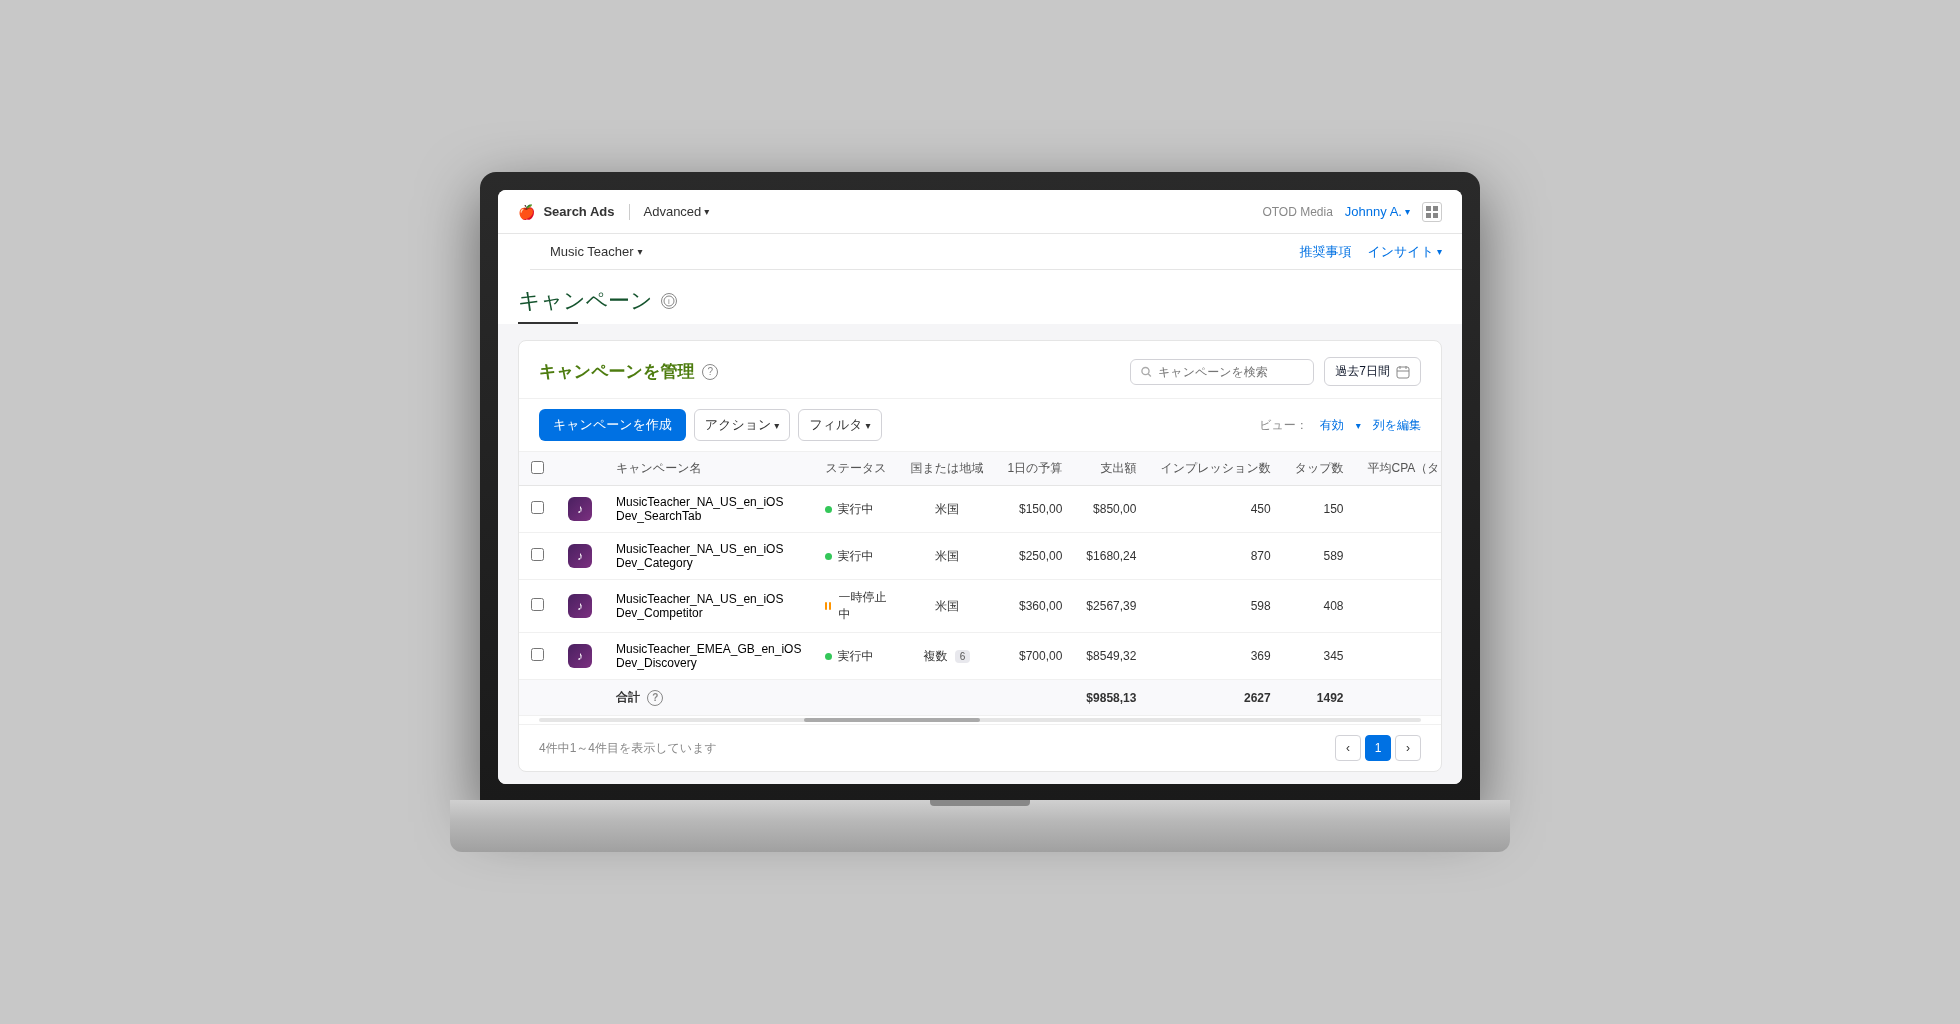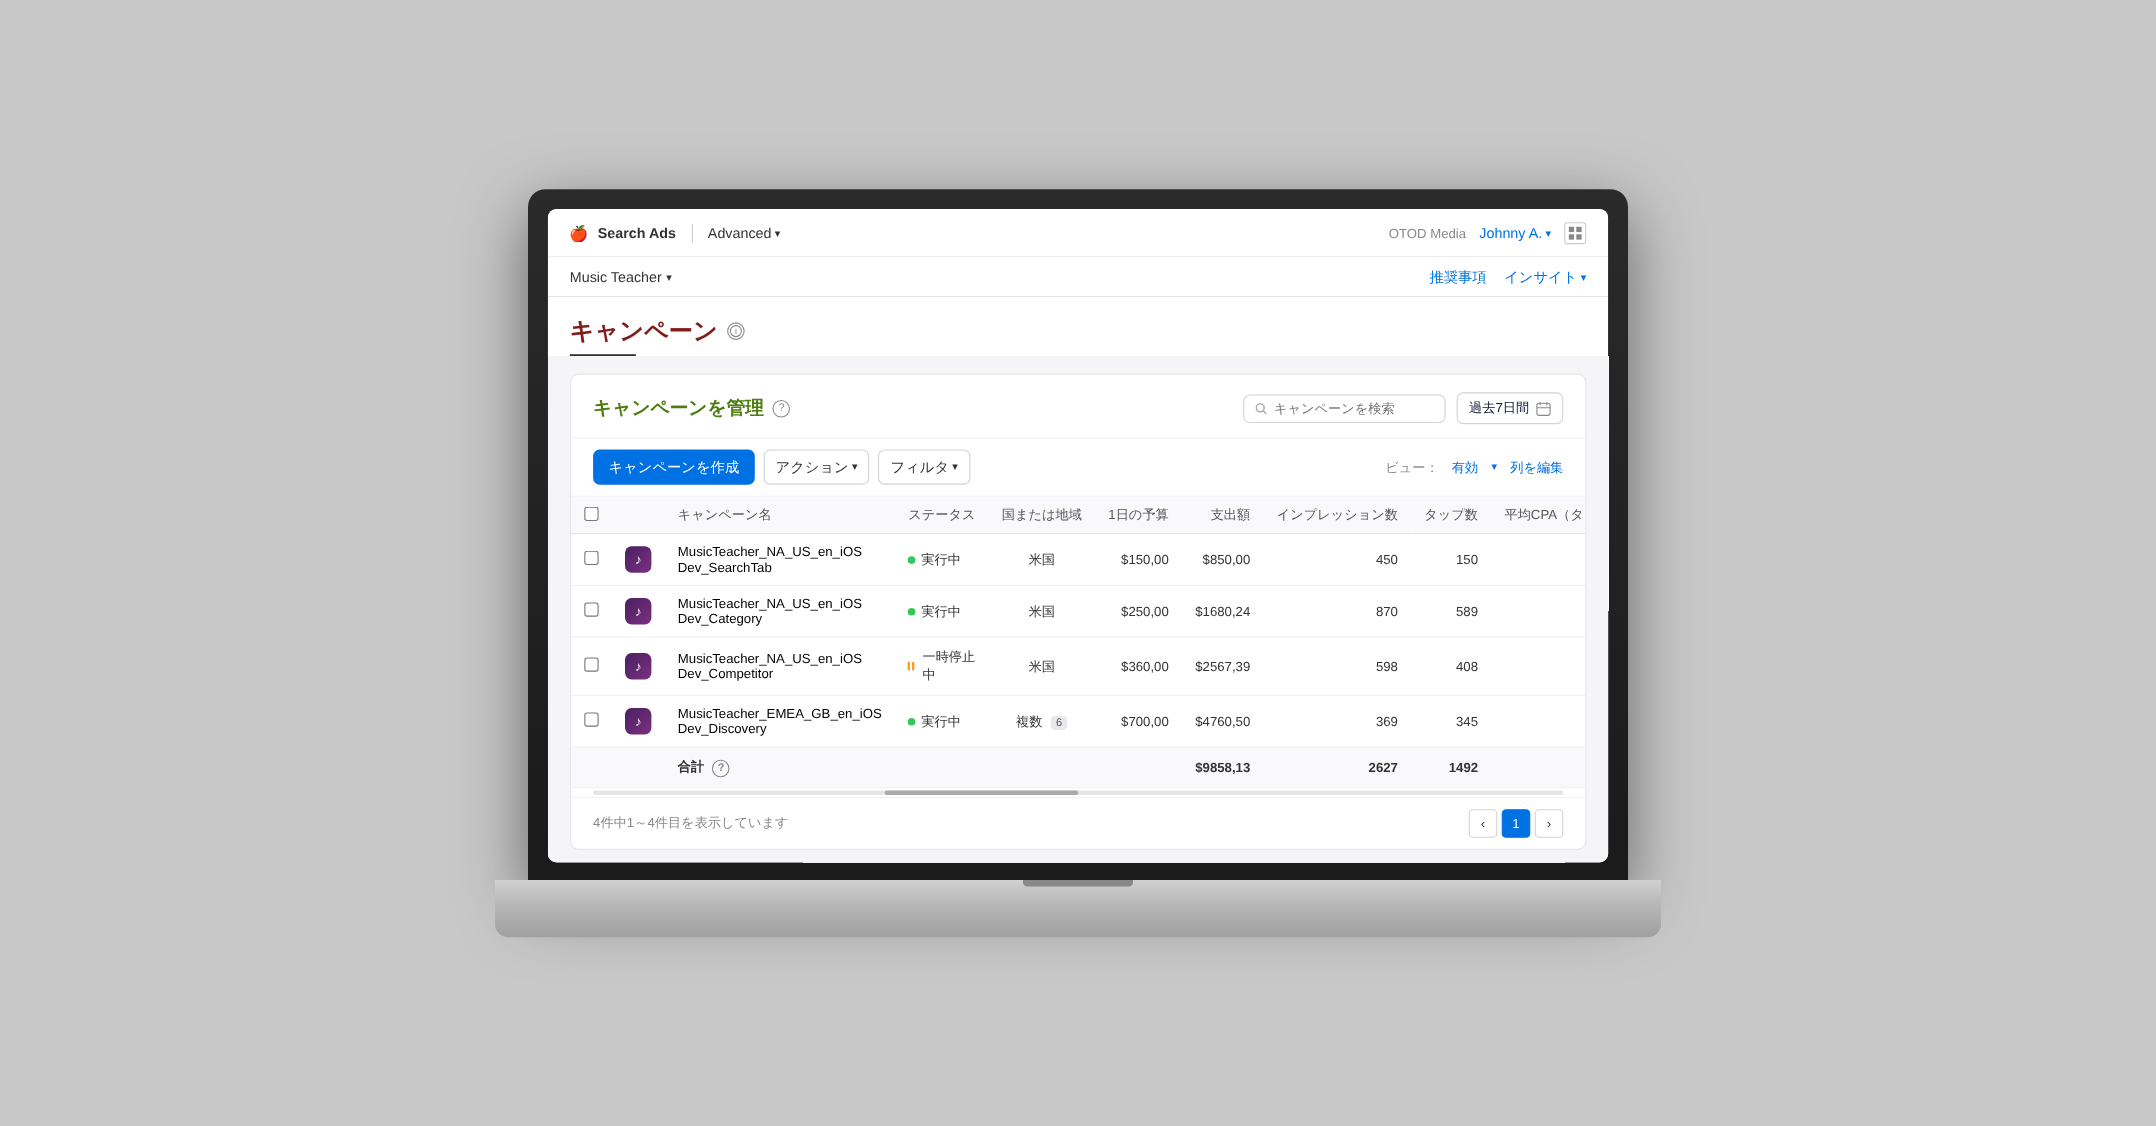--- a/index.html
+++ b/index.html
@@ -148,20 +148,21 @@
 
     
     .sub-nav {
       display: flex;
       align-items: center;
       justify-content: space-between;
       padding: 0 20px;
       height: 36px;
       background: #fff;
       border-bottom: 1px solid #e5e5e5;
+      margin-left: 32px;
     }
 
     .app-selector {
       display: flex;
       align-items: center;
       gap: 4px;
       font-size: 13px;
       color: #333;
       cursor: pointer;
     }
@@ -186,22 +187,22 @@
     }
 
     .page-title-row {
       display: flex;
       align-items: center;
       gap: 8px;
     }
 
     .page-title {
       font-size: 22px;
-      font-weight: 700;
-      color: #7f1d1d;
+      font-weight: 400;
+      color: #14532d;
     }
 
     .title-underline {
       height: 2px;
       background: #333;
       margin-top: 6px;
       margin-bottom: 0;
       width: 60px;
     }
 
@@ -707,21 +708,21 @@
                       <td class="checkbox-col"><input type="checkbox" style=""></td>
                       <td class="icon-col">
                         <div class="app-icon">♪</div>
                       </td>
                       <td><a class="campaign-link">MusicTeacher_EMEA_GB_en_iOS Dev_Discovery</a></td>
                       <td><span class="status-badge">
         <span class="status-dot running"></span>実行中</span></td>
                       <td class="center"><span>複数</span>
         <span class="multi-badge">6</span></td>
                       <td class="right">$700,00</td>
-                      <td class="right">$4760,50</td>
+                      <td class="right">$8549,32</td>
                       <td class="right">369</td>
                       <td class="right">345</td>
                       <td class="right">$4,50</td>
                     </tr>
                     <tr class="total-row">
     <td></td>
     <td></td>
     <td>
       <span>合計</span>
       <span class="info-icon" style="display:inline-flex;margin-left:4px;">?</span>

